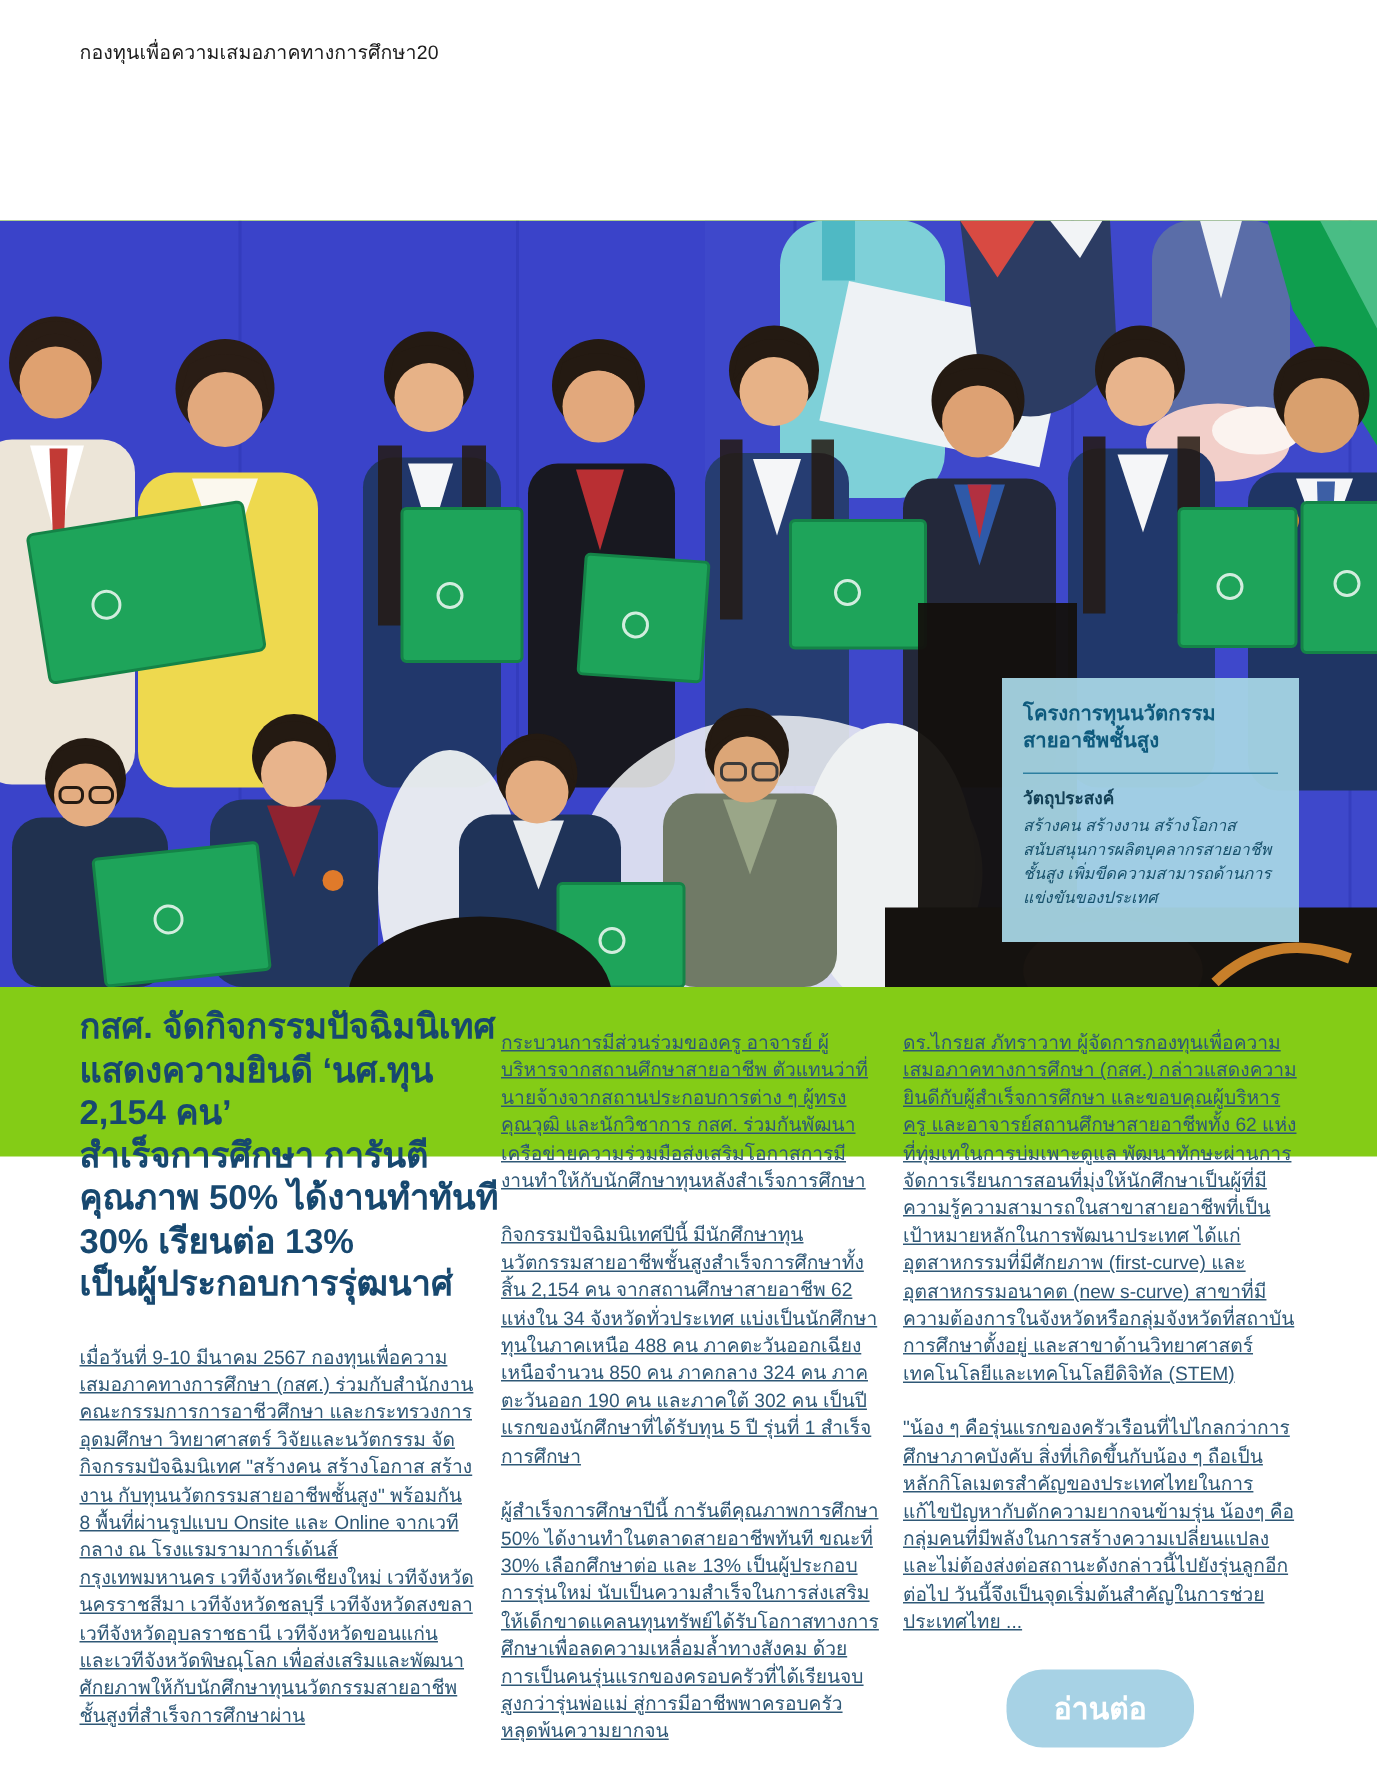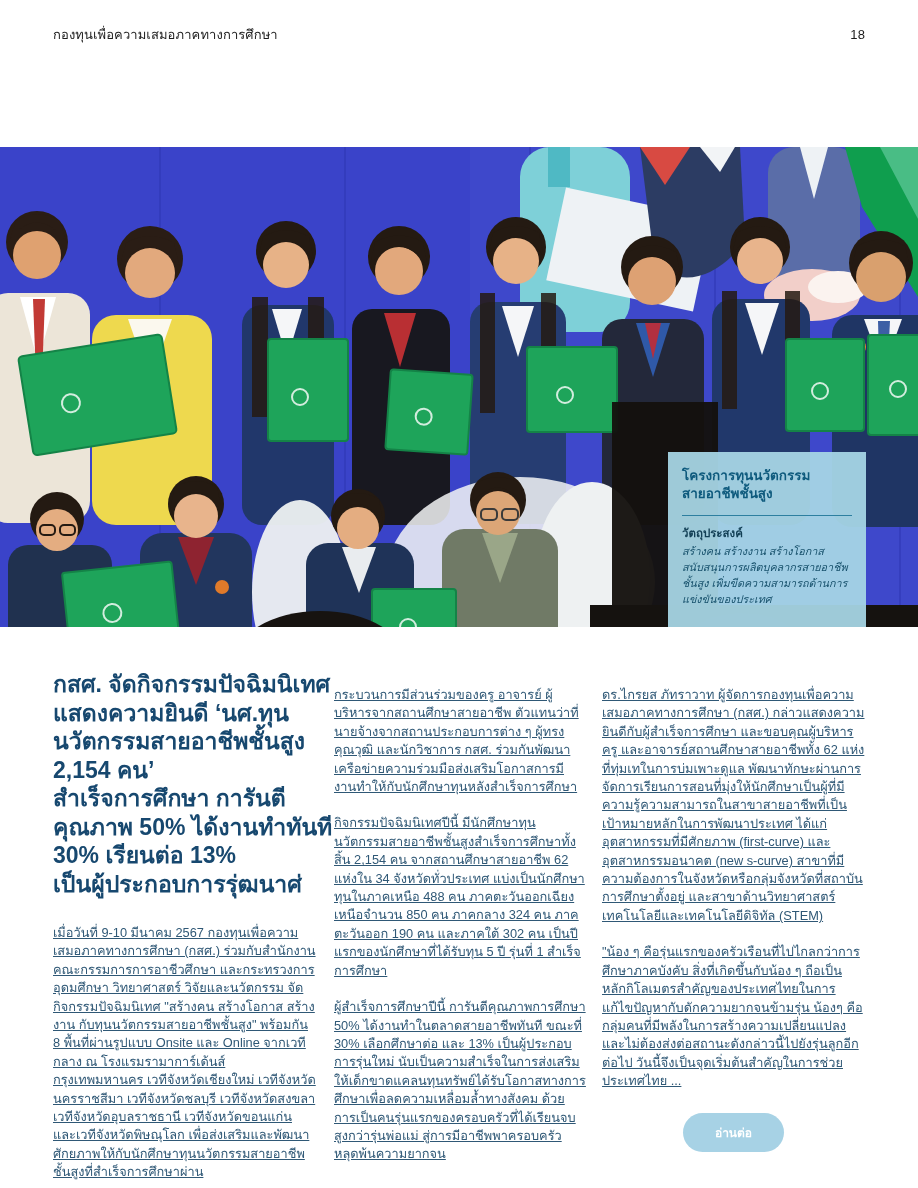--- a/index.html
+++ b/index.html
@@ -3,25 +3,25 @@
 <meta charset="utf-8">
 <style>
   html,body{margin:0;padding:0;}
   body{
     width:918px;height:1188px;position:relative;background:#ffffff;
     font-family:"Liberation Sans",sans-serif;overflow:hidden;
   }
   
   .page-header{
     position:absolute;top:24px;left:53px;right:53px;
-    display:flex;justify-content:space-between;align-items:baseline;
+    display:flex;align-items:baseline;
     font-size:13px;color:#1c1c1c;letter-spacing:.1px;
   }
   
-  .photo-wrap{position:absolute;top:147px;left:0;width:918px;height:480px;overflow:hidden;background:#84cc16;}
+  .photo-wrap{position:absolute;top:147px;left:0;width:918px;height:624px;overflow:hidden;background:#84cc16;}
   .photo-wrap svg{display:block;}
   .overlay-box{
     position:absolute;left:668px;top:305px;width:198px;height:176px;
     background:rgba(167,214,230,.94);box-sizing:border-box;padding:15px 14px 12px;
   }
   .overlay-title{font-weight:bold;color:#0e5a7d;font-size:13.5px;line-height:17.5px;}
   .overlay-divider{border:none;border-top:1.5px solid #2d7fa0;margin:13px 0 10px;}
   .overlay-subtitle{font-weight:bold;color:#123f55;font-size:11.5px;line-height:15px;margin-bottom:2px;}
   .overlay-body{color:#16506b;font-size:10.8px;line-height:16px;font-style:italic;}
   
@@ -29,31 +29,31 @@
     position:absolute;top:670px;left:53px;width:812px;
     display:grid;grid-template-columns:265px 252px 263px;column-gap:16px;
   }
   .headline{color:#17486f;font-size:23px;line-height:28.5px;font-weight:600;margin:0 0 26px 0;}
   .headline div{white-space:nowrap;}
   .col{padding-top:0;}
   .col.offset{padding-top:16px;}
   .body-par{color:#2f5876;font-size:12.8px;line-height:18.4px;margin:0 0 18px 0;text-align:left;text-decoration:underline;}
   .read-more-row{display:flex;justify-content:center;margin-top:22px;}
   .read-more{
-    background:#a7d2e5;color:#ffffff;font-weight:bold;font-size:12px;
+    background:#a7d2e5;color:#ffffff;font-weight:bold;font-size:20px;
     border:none;border-radius:24px;padding:10px 32px;cursor:pointer;
     font-family:"Liberation Sans",sans-serif;
   }
 </style>
 </head>
 <body>
 
 <div class="page-header">
   <span>กองทุนเพื่อความเสมอภาคทางการศึกษา</span>
-  <span>18</span>
+  <span>20</span>
 </div>
 
 <div class="photo-wrap">
   <svg width="918" height="511" viewBox="0 0 918 511">
 
     <g>
       <rect x="0" y="0" width="918" height="511" fill="#3a43c9"></rect>
       <rect x="470" y="0" width="448" height="511" fill="#4550cf" opacity="0.45"></rect>
       <g stroke="#2e37b4" stroke-width="2" opacity="0.55">
         <line x1="160" y1="0" x2="160" y2="511"></line>
@@ -248,21 +248,20 @@
     <div class="overlay-body">สร้างคน สร้างงาน สร้างโอกาส สนับสนุนการผลิตบุคลากรสายอาชีพชั้นสูง เพิ่มขีดความสามารถด้านการแข่งขันของประเทศ</div>
   </div>
 </div>
 
 <div class="article">
 
   <div class="col">
     <h1 class="headline">
       <div>กสศ. จัดกิจกรรมปัจฉิมนิเทศ</div>
       <div>แสดงความยินดี ‘นศ.ทุน</div>
-      <div>นวัตกรรมสายอาชีพชั้นสูง</div>
       <div>2,154 คน’</div>
       <div>สำเร็จการศึกษา การันตี</div>
       <div>คุณภาพ 50% ได้งานทำทันที</div>
       <div>30% เรียนต่อ 13%</div>
       <div>เป็นผู้ประกอบการรุ่ฒนาศ่</div>
     </h1>
     <p class="body-par">เมื่อวันที่ 9-10 มีนาคม 2567 กองทุนเพื่อความเสมอภาคทางการศึกษา (กสศ.) ร่วมกับสำนักงานคณะกรรมการการอาชีวศึกษา และกระทรวงการอุดมศึกษา วิทยาศาสตร์ วิจัยและนวัตกรรม จัดกิจกรรมปัจฉิมนิเทศ "สร้างคน สร้างโอกาส สร้างงาน กับทุนนวัตกรรมสายอาชีพชั้นสูง" พร้อมกัน 8 พื้นที่ผ่านรูปแบบ Onsite และ Online จากเวทีกลาง ณ โรงแรมรามาการ์เด้นส์ กรุงเทพมหานคร เวทีจังหวัดเชียงใหม่ เวทีจังหวัดนครราชสีมา เวทีจังหวัดชลบุรี เวทีจังหวัดสงขลา เวทีจังหวัดอุบลราชธานี เวทีจังหวัดขอนแก่น และเวทีจังหวัดพิษณุโลก เพื่อส่งเสริมและพัฒนาศักยภาพให้กับนักศึกษาทุนนวัตกรรมสายอาชีพชั้นสูงที่สำเร็จการศึกษาผ่าน</p>
   </div>
 
   <div class="col offset">

